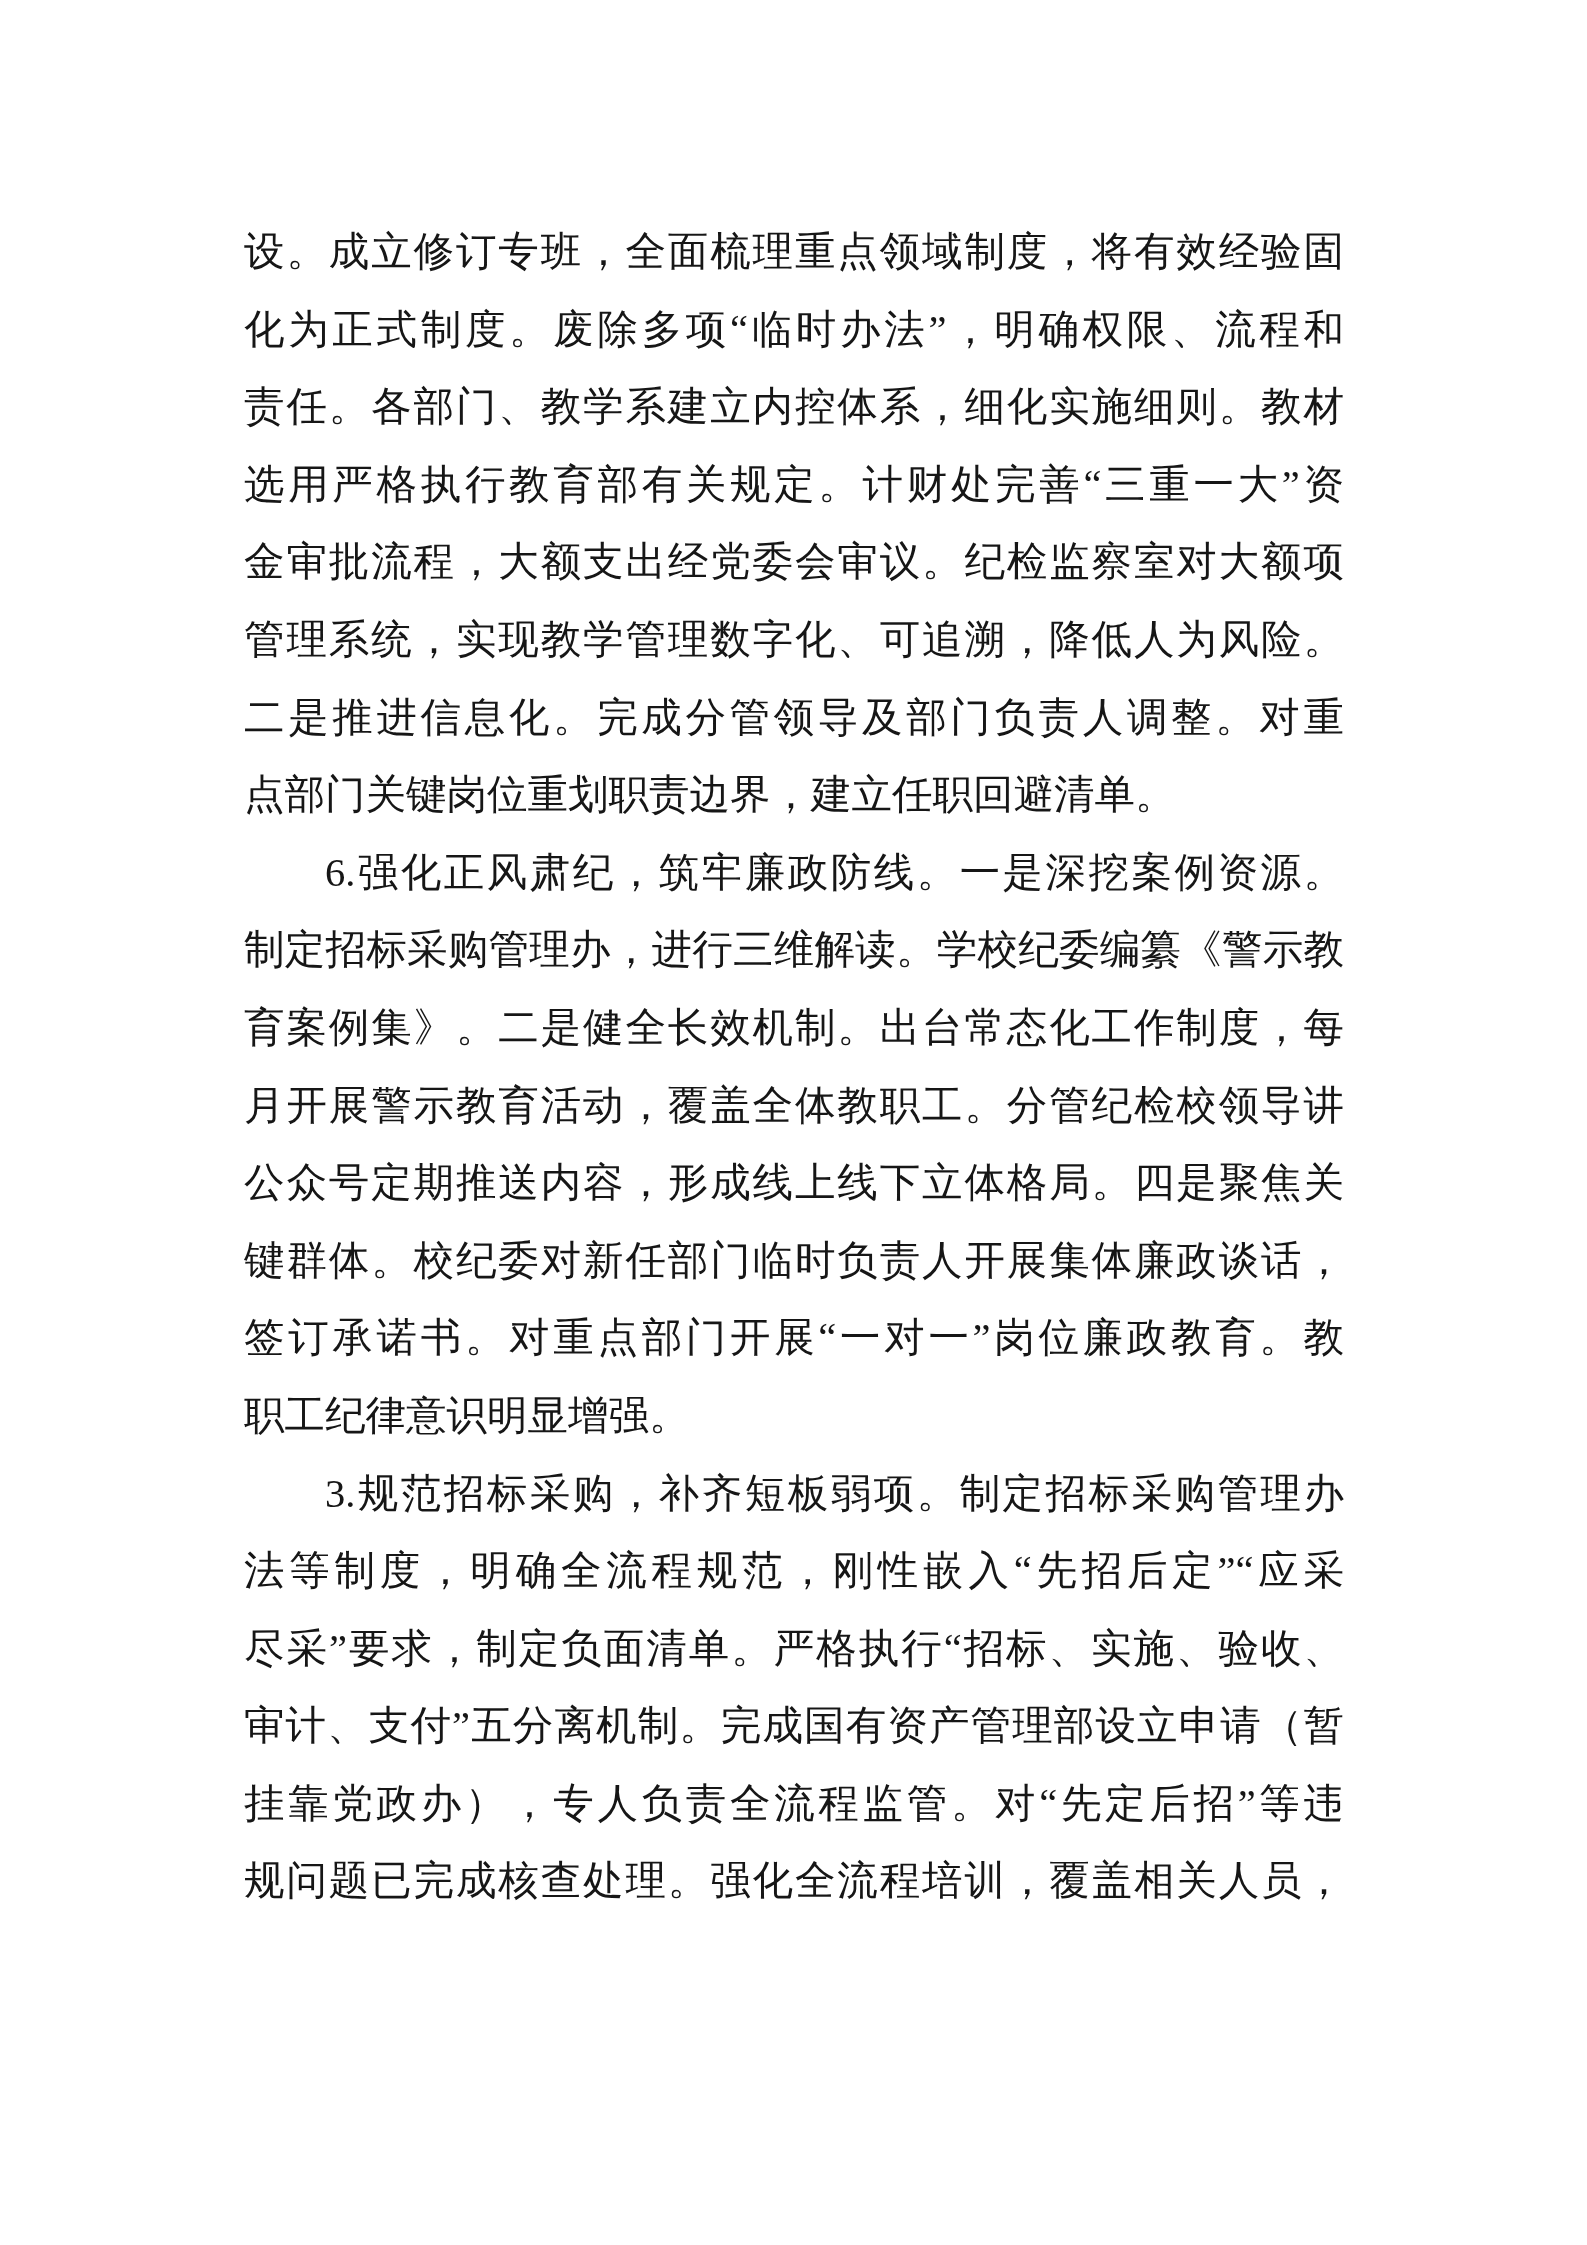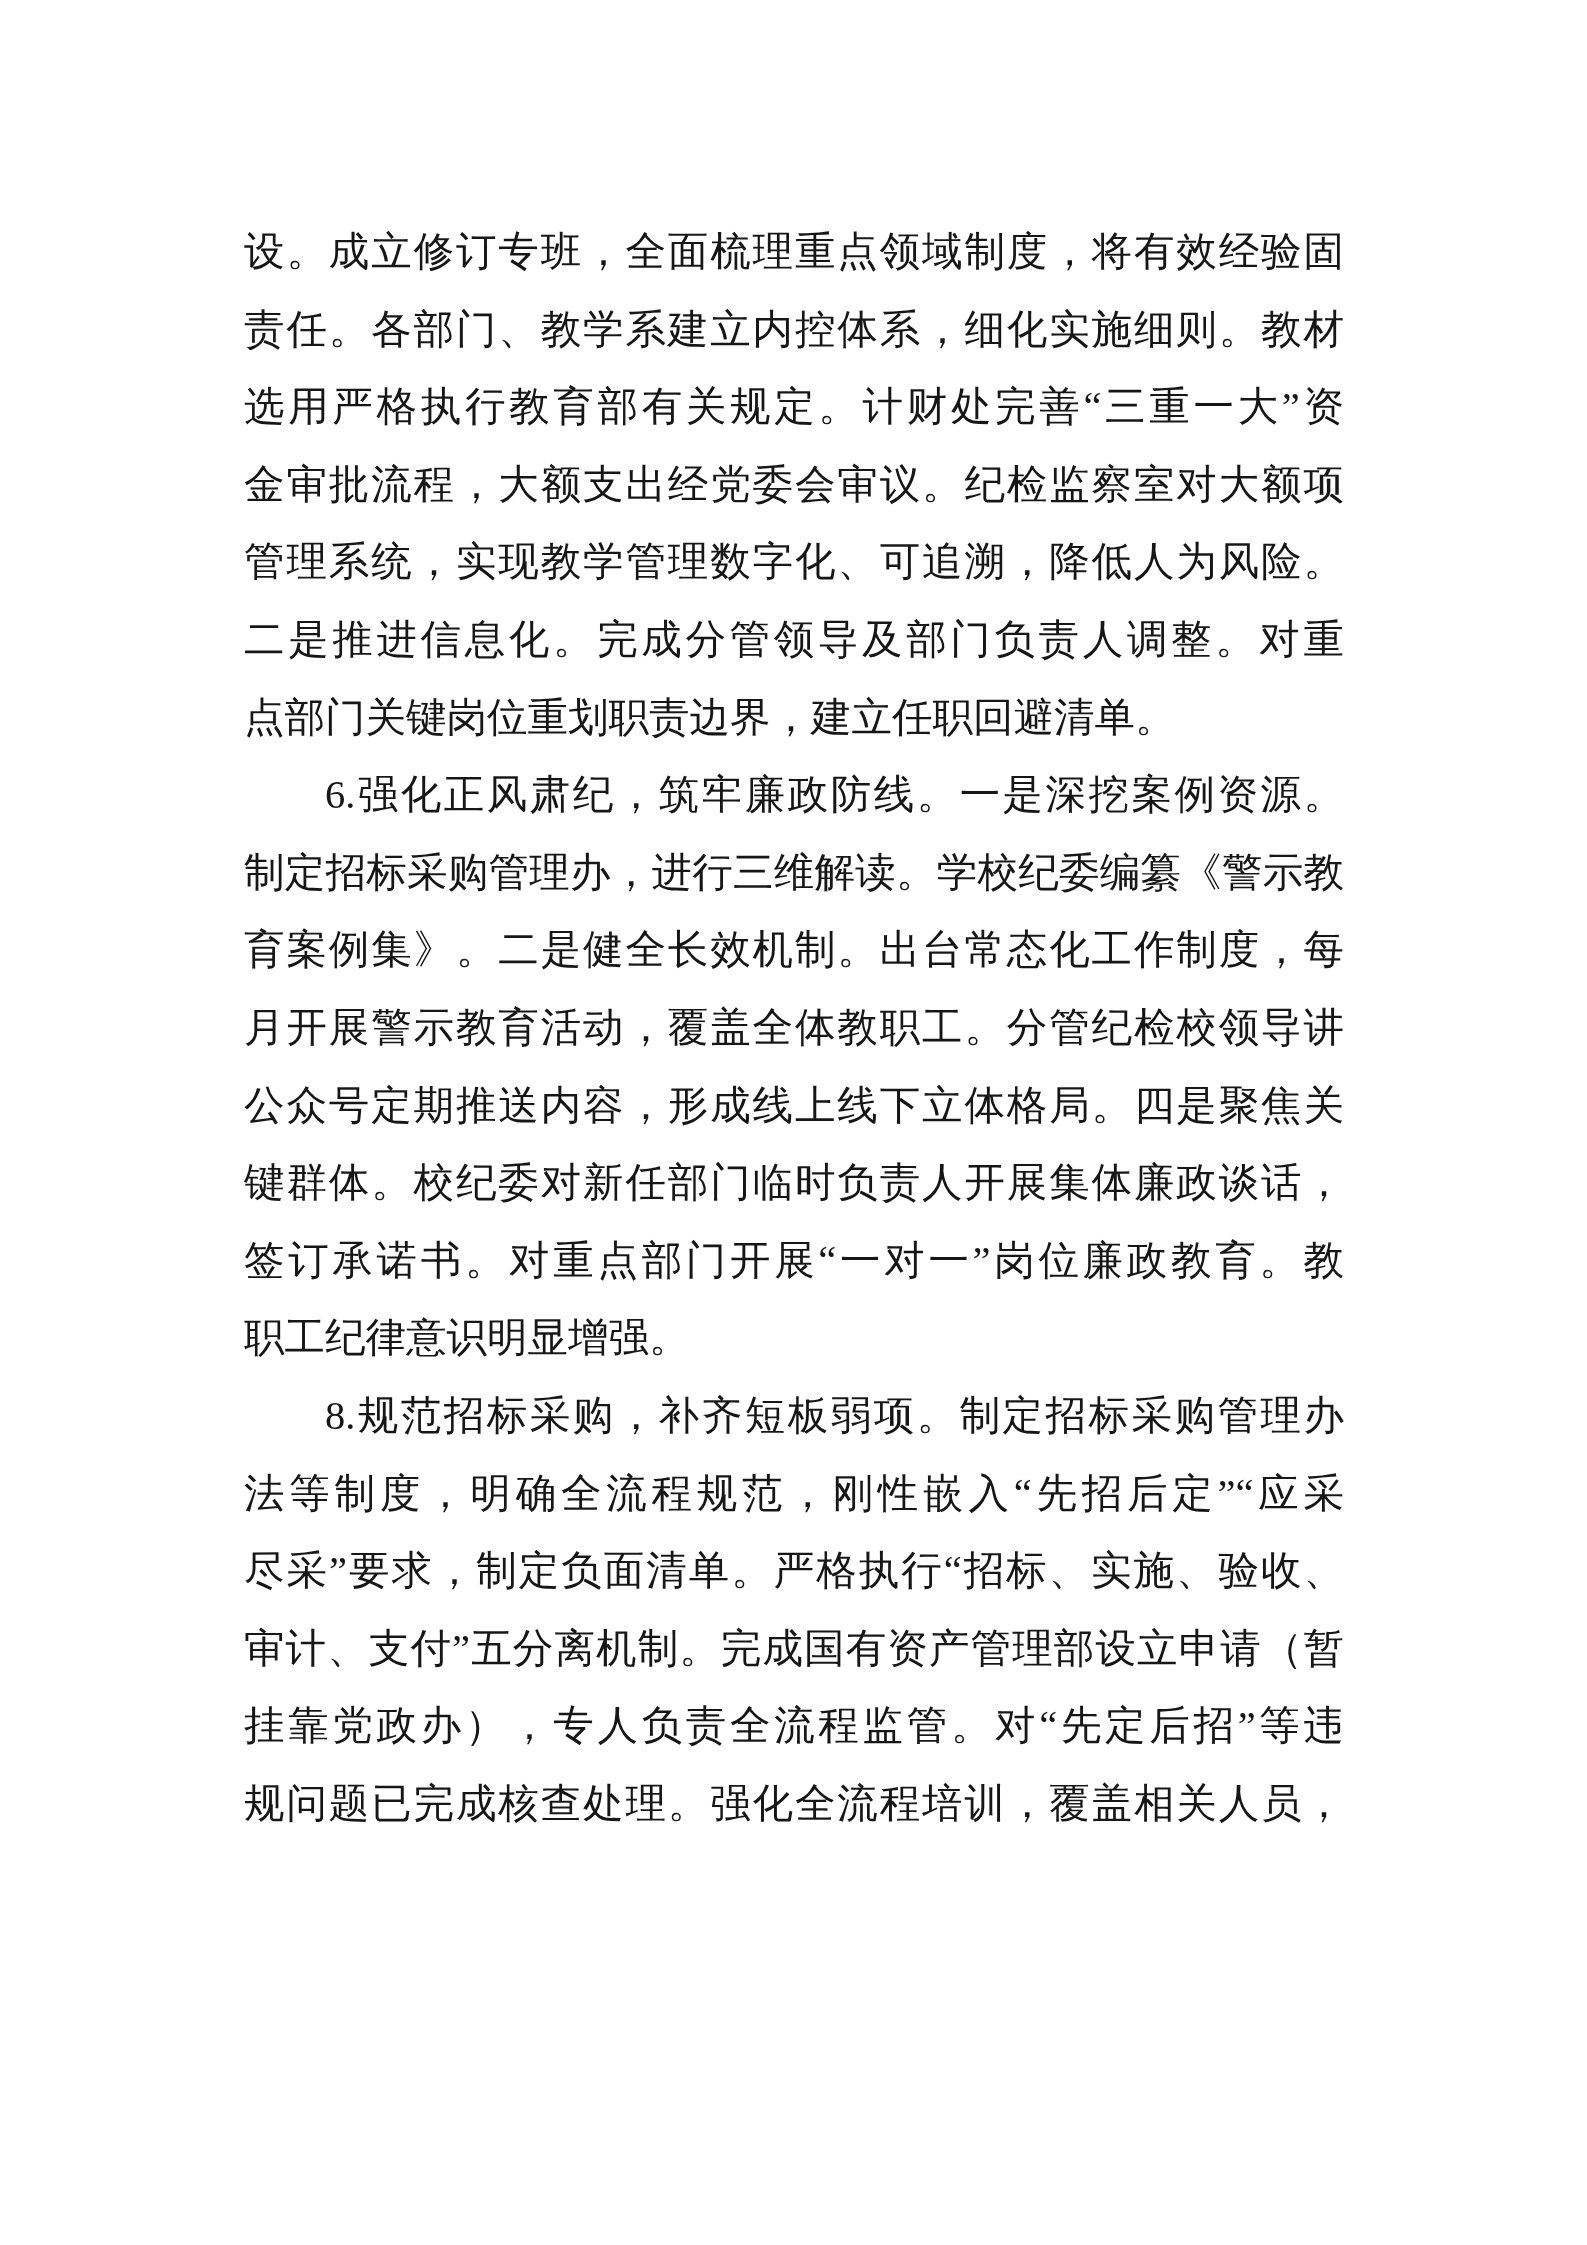--- a/index.html
+++ b/index.html
@@ -32,39 +32,40 @@
   .line.indent { text-indent: 2em; }
   .line.pend { text-align-last: left; }
 </style>
 </head>
 <body>
 
 <div class="page" style="background: rgb(255, 255, 255);">
   <div class="text-block" id="doc-body" style="color: rgb(22, 22, 22);">
       <div class="paragraph">
         <div class="line">设。成立修订专班，全面梳理重点领域制度，将有效经验固</div>
+        <div class="line">化为正式制度。废除多项“临时办法”，明确权限、流程和</div>
         <div class="line">责任。各部门、教学系建立内控体系，细化实施细则。教材</div>
         <div class="line">选用严格执行教育部有关规定。计财处完善“三重一大”资</div>
         <div class="line">金审批流程，大额支出经党委会审议。纪检监察室对大额项</div>
         <div class="line">管理系统，实现教学管理数字化、可追溯，降低人为风险。</div>
         <div class="line">二是推进信息化。完成分管领导及部门负责人调整。对重</div>
         <div class="line pend">点部门关键岗位重划职责边界，建立任职回避清单。</div>
       </div>
       <div class="paragraph">
         <div class="line indent">6.强化正风肃纪，筑牢廉政防线。一是深挖案例资源。</div>
         <div class="line">制定招标采购管理办，进行三维解读。学校纪委编纂《警示教</div>
         <div class="line">育案例集》。二是健全长效机制。出台常态化工作制度，每</div>
         <div class="line">月开展警示教育活动，覆盖全体教职工。分管纪检校领导讲</div>
         <div class="line">公众号定期推送内容，形成线上线下立体格局。四是聚焦关</div>
         <div class="line">键群体。校纪委对新任部门临时负责人开展集体廉政谈话，</div>
         <div class="line">签订承诺书。对重点部门开展“一对一”岗位廉政教育。教</div>
         <div class="line pend">职工纪律意识明显增强。</div>
       </div>
       <div class="paragraph">
-        <div class="line indent">8.规范招标采购，补齐短板弱项。制定招标采购管理办</div>
+        <div class="line indent">3.规范招标采购，补齐短板弱项。制定招标采购管理办</div>
         <div class="line">法等制度，明确全流程规范，刚性嵌入“先招后定”“应采</div>
         <div class="line">尽采”要求，制定负面清单。严格执行“招标、实施、验收、</div>
         <div class="line">审计、支付”五分离机制。完成国有资产管理部设立申请（暂</div>
         <div class="line">挂靠党政办），专人负责全流程监管。对“先定后招”等违</div>
         <div class="line">规问题已完成核查处理。强化全流程培训，覆盖相关人员，</div>
       </div>
     </div>
 </div>
 
 </body></html>

